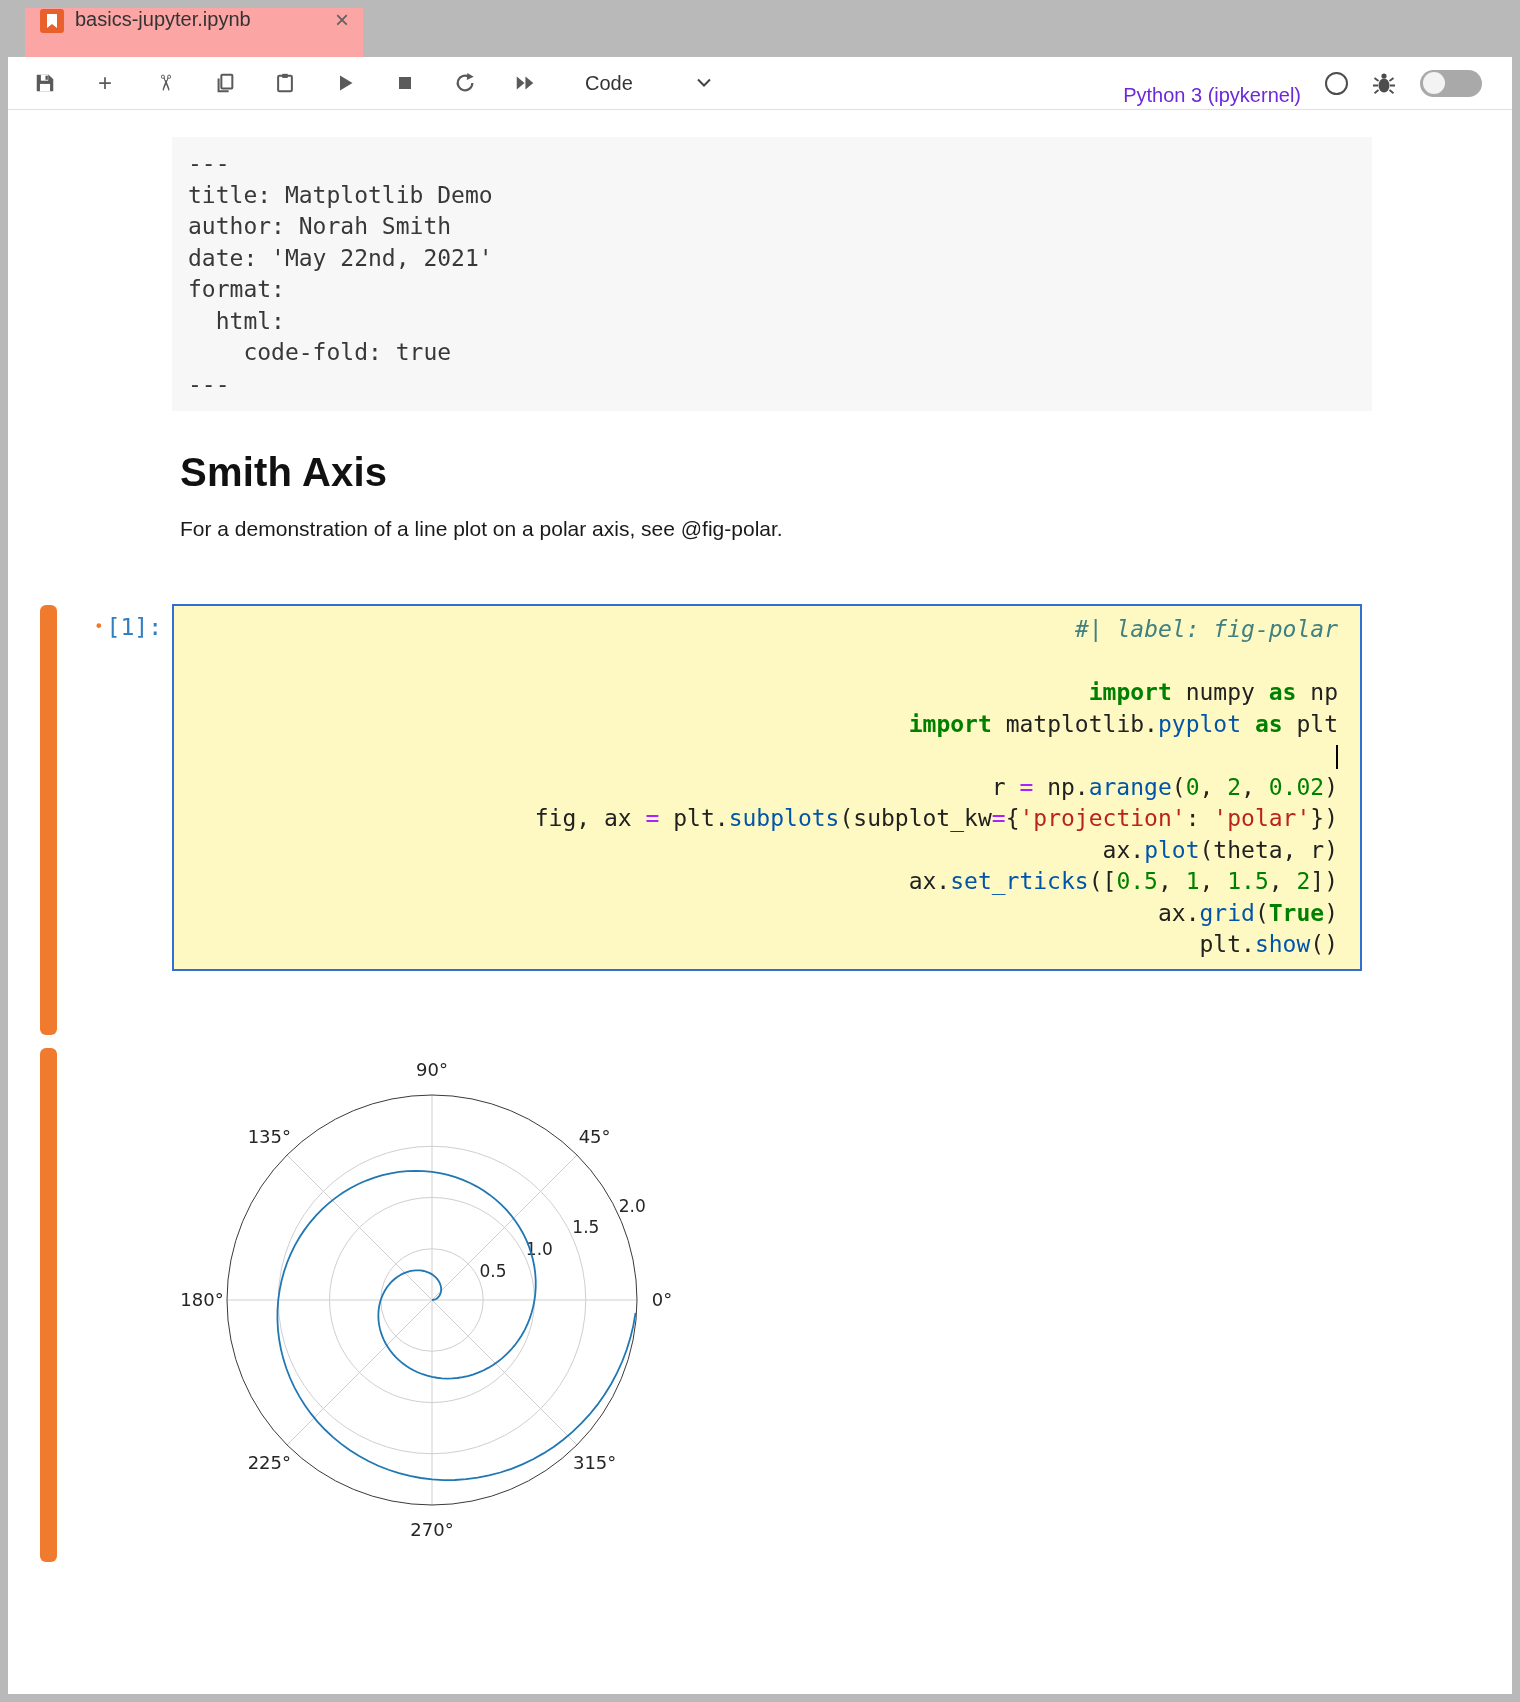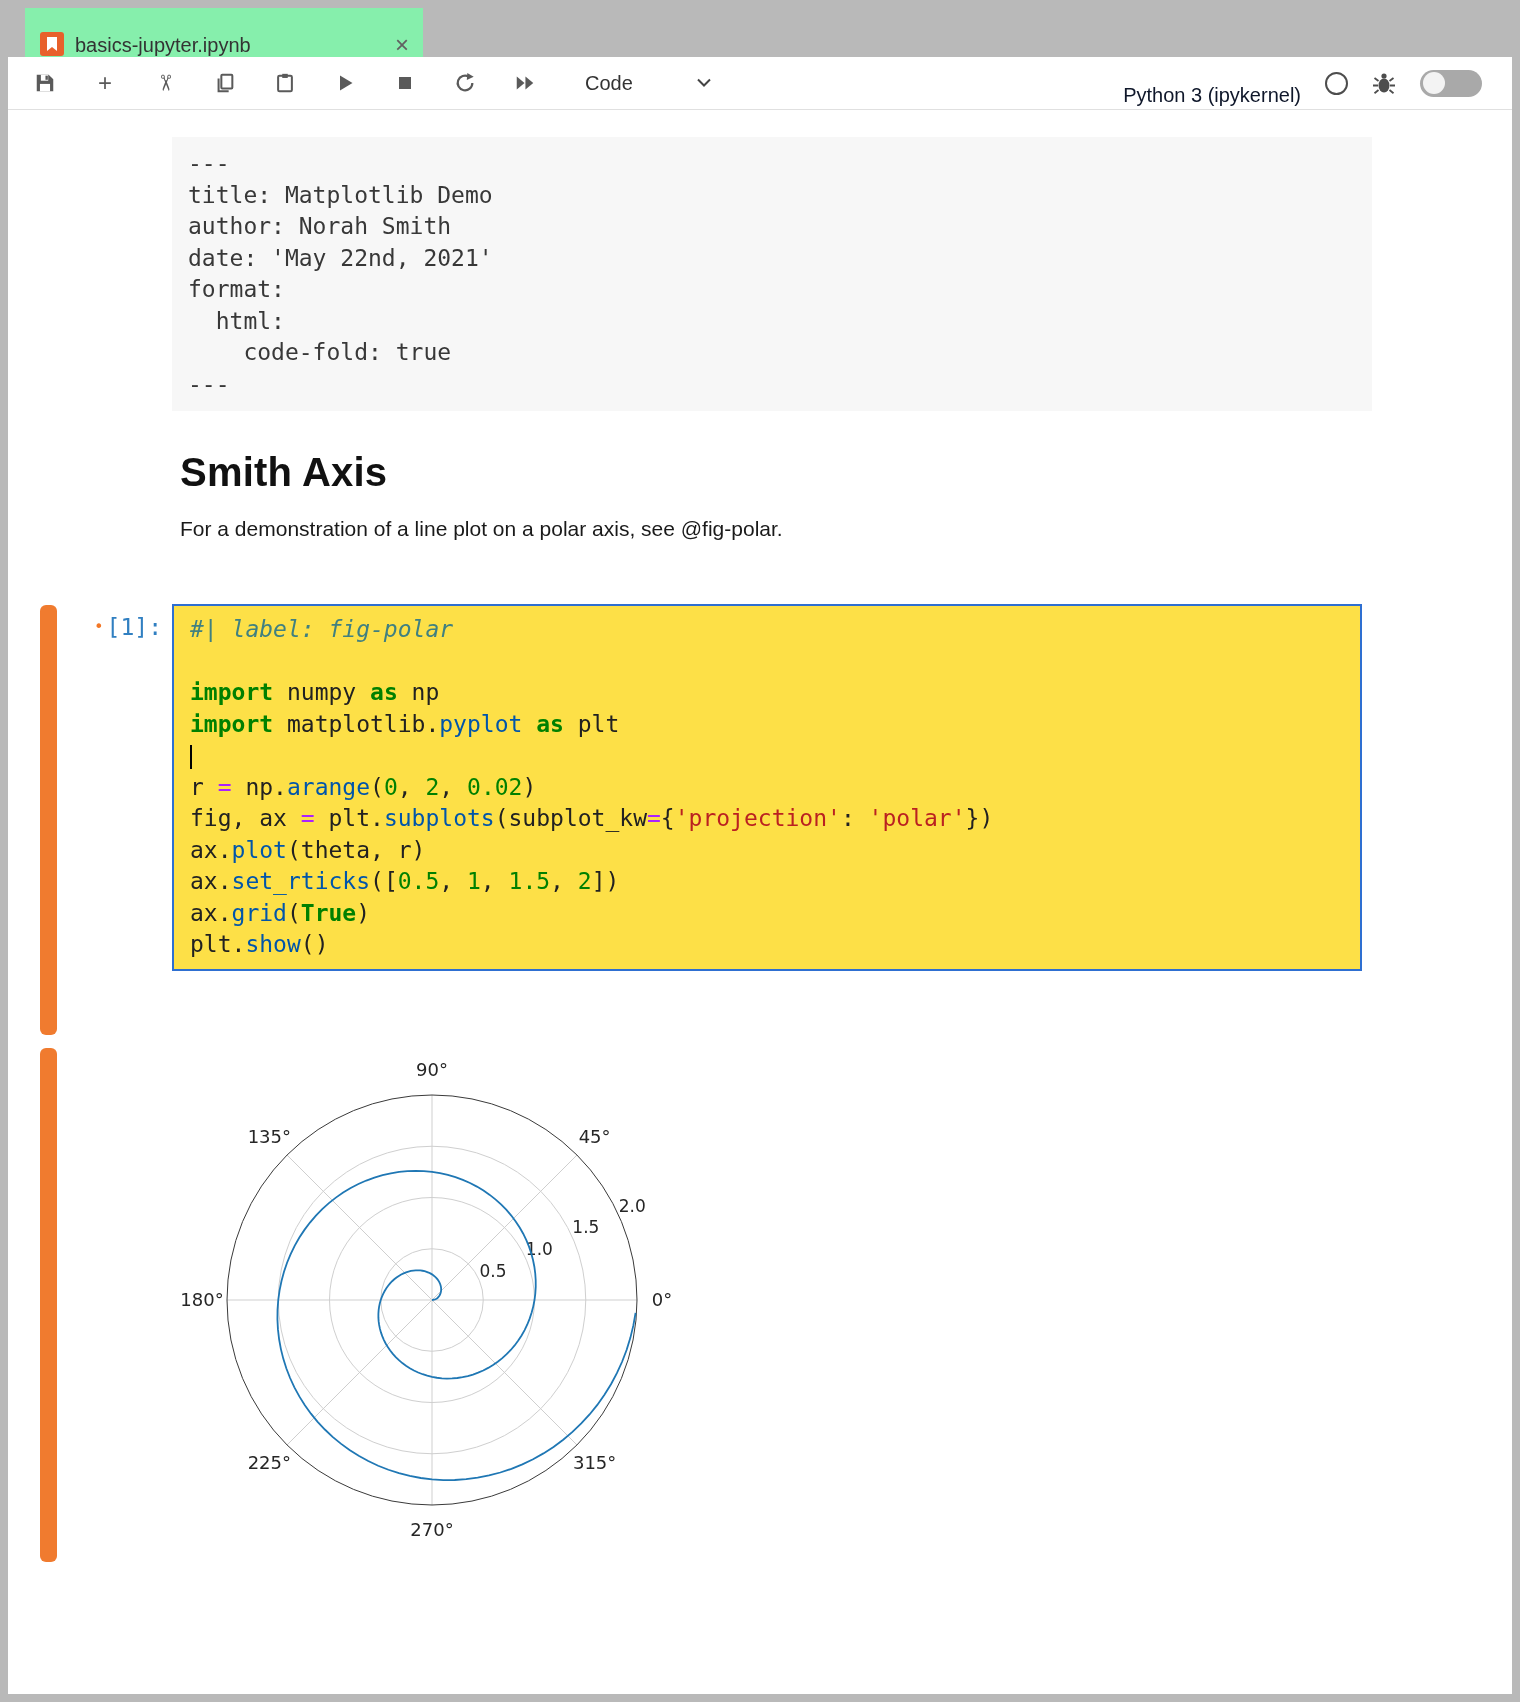--- a/index.html
+++ b/index.html
@@ -1,55 +1,55 @@
 <!DOCTYPE html>
 <html><head>
 <meta charset="utf-8">
 <style>
   html,body{margin:0;padding:0;}
   body{width:1520px;height:1702px;background:#b9b9b9;font-family:"Liberation Sans",sans-serif;color:#333;}
   .stage{position:relative;width:1520px;height:1702px;overflow:hidden;}
 
   
   .tabbar{position:absolute;left:8px;top:8px;right:8px;height:49px;background:#b9b9b9;}
-  .tab{position:absolute;left:17px;top:0;width:398px;height:49px;background:#86efac;display:flex;align-items:flex-end;padding:0 14px;box-sizing:border-box;}
+  .tab{position:absolute;left:17px;top:0;width:338px;height:49px;background:#fca5a5;display:flex;align-items:flex-start;padding:0 14px;box-sizing:border-box;}
   .tab-title{font-size:20px;color:#333;margin-left:10px;white-space:nowrap;}
   .tab-close{margin-left:auto;font-size:24px;color:#616161;line-height:1;cursor:pointer;}
 
   
   .toolbar{position:absolute;left:8px;top:57px;right:8px;height:53px;background:#fff;border-bottom:1px solid #e0e0e0;display:flex;align-items:center;box-sizing:border-box;padding:0 30px 0 25px;}
   .tbtn{width:24px;height:24px;margin-right:36px;display:flex;align-items:center;justify-content:center;flex:0 0 auto;cursor:pointer;}
   .glyph{font-size:24px;color:#5a5a5a;line-height:1;}
   .glyph.cut{transform:rotate(90deg);font-size:22px;}
   .celltype{display:flex;align-items:center;margin-left:12px;cursor:pointer;}
   .celltype-label{font-size:20px;color:#333;}
   .celltype .chev{margin-left:62px;display:flex;}
   .tb-right{margin-left:auto;display:flex;align-items:center;gap:24px;}
-  .kernel-name{font-size:20px;color:#0f172a;cursor:pointer;margin-top:25px;}
+  .kernel-name{font-size:20px;color:#6d28d9;cursor:pointer;margin-top:25px;}
   .kernel-circle{width:19px;height:19px;border:2.5px solid #4d4d4d;border-radius:50%;background:#fff;cursor:pointer;}
   .toggle{width:62px;height:27px;border-radius:14px;background:#a9a9a9;position:relative;cursor:pointer;}
   .toggle .knob{position:absolute;left:3px;top:2.5px;width:22px;height:22px;border-radius:50%;background:#f3f3f3;}
 
   
   .main{position:absolute;left:8px;right:8px;top:110px;bottom:8px;background:#fff;overflow:hidden;}
 
   .raw-cell{position:absolute;left:164px;top:27px;width:1200px;background:#f7f7f7;box-sizing:border-box;padding:11px 16px;}
   .raw-cell pre{margin:0;font-family:"DejaVu Sans Mono",monospace;font-size:23px;line-height:31.5px;color:#383838;}
 
   .md-heading{position:absolute;left:172px;top:340px;font-size:40px;font-weight:700;color:#111;letter-spacing:.2px;}
   .md-paragraph{position:absolute;left:172px;top:407px;font-size:21px;color:#1a1a1a;}
 
   .collapser{position:absolute;left:32px;width:17px;border-radius:6px;background:#f07b2f;cursor:pointer;}
   .collapser.c1{top:495px;height:430px;}
   .collapser.c2{top:938px;height:514px;}
 
   .prompt{position:absolute;left:58px;top:504px;width:96px;text-align:right;font-family:"DejaVu Sans Mono",monospace;font-size:23px;color:#307fc1;white-space:nowrap;}
   .prompt .dot{color:#f37726;font-size:16px;vertical-align:3px;margin-right:3px;}
 
-  .code-cell{position:absolute;left:164px;top:494px;width:1190px;box-sizing:border-box;border:2px solid #2e6fd1;background:#fde047;padding:8px 16px;}
+  .code-cell{position:absolute;left:164px;top:494px;width:1190px;box-sizing:border-box;border:2px solid #2e6fd1;background:#fef9c3;padding:8px 22px;text-align:right;}
   .cm-line{height:31.5px;line-height:31.5px;font-family:"DejaVu Sans Mono",monospace;font-size:23px;white-space:pre;color:#212121;}
   .tok-cm{color:#408080;font-style:italic;}
   .tok-kw{color:#008000;font-weight:bold;}
   .tok-num{color:#008000;}
   .tok-op{color:#AA22FF;}
   .tok-prop{color:#0055aa;}
   .tok-str{color:#BA2121;}
   .tok-pl{color:#212121;}
   .caret{display:inline-block;width:2px;height:24px;background:#000;vertical-align:middle;}
 

